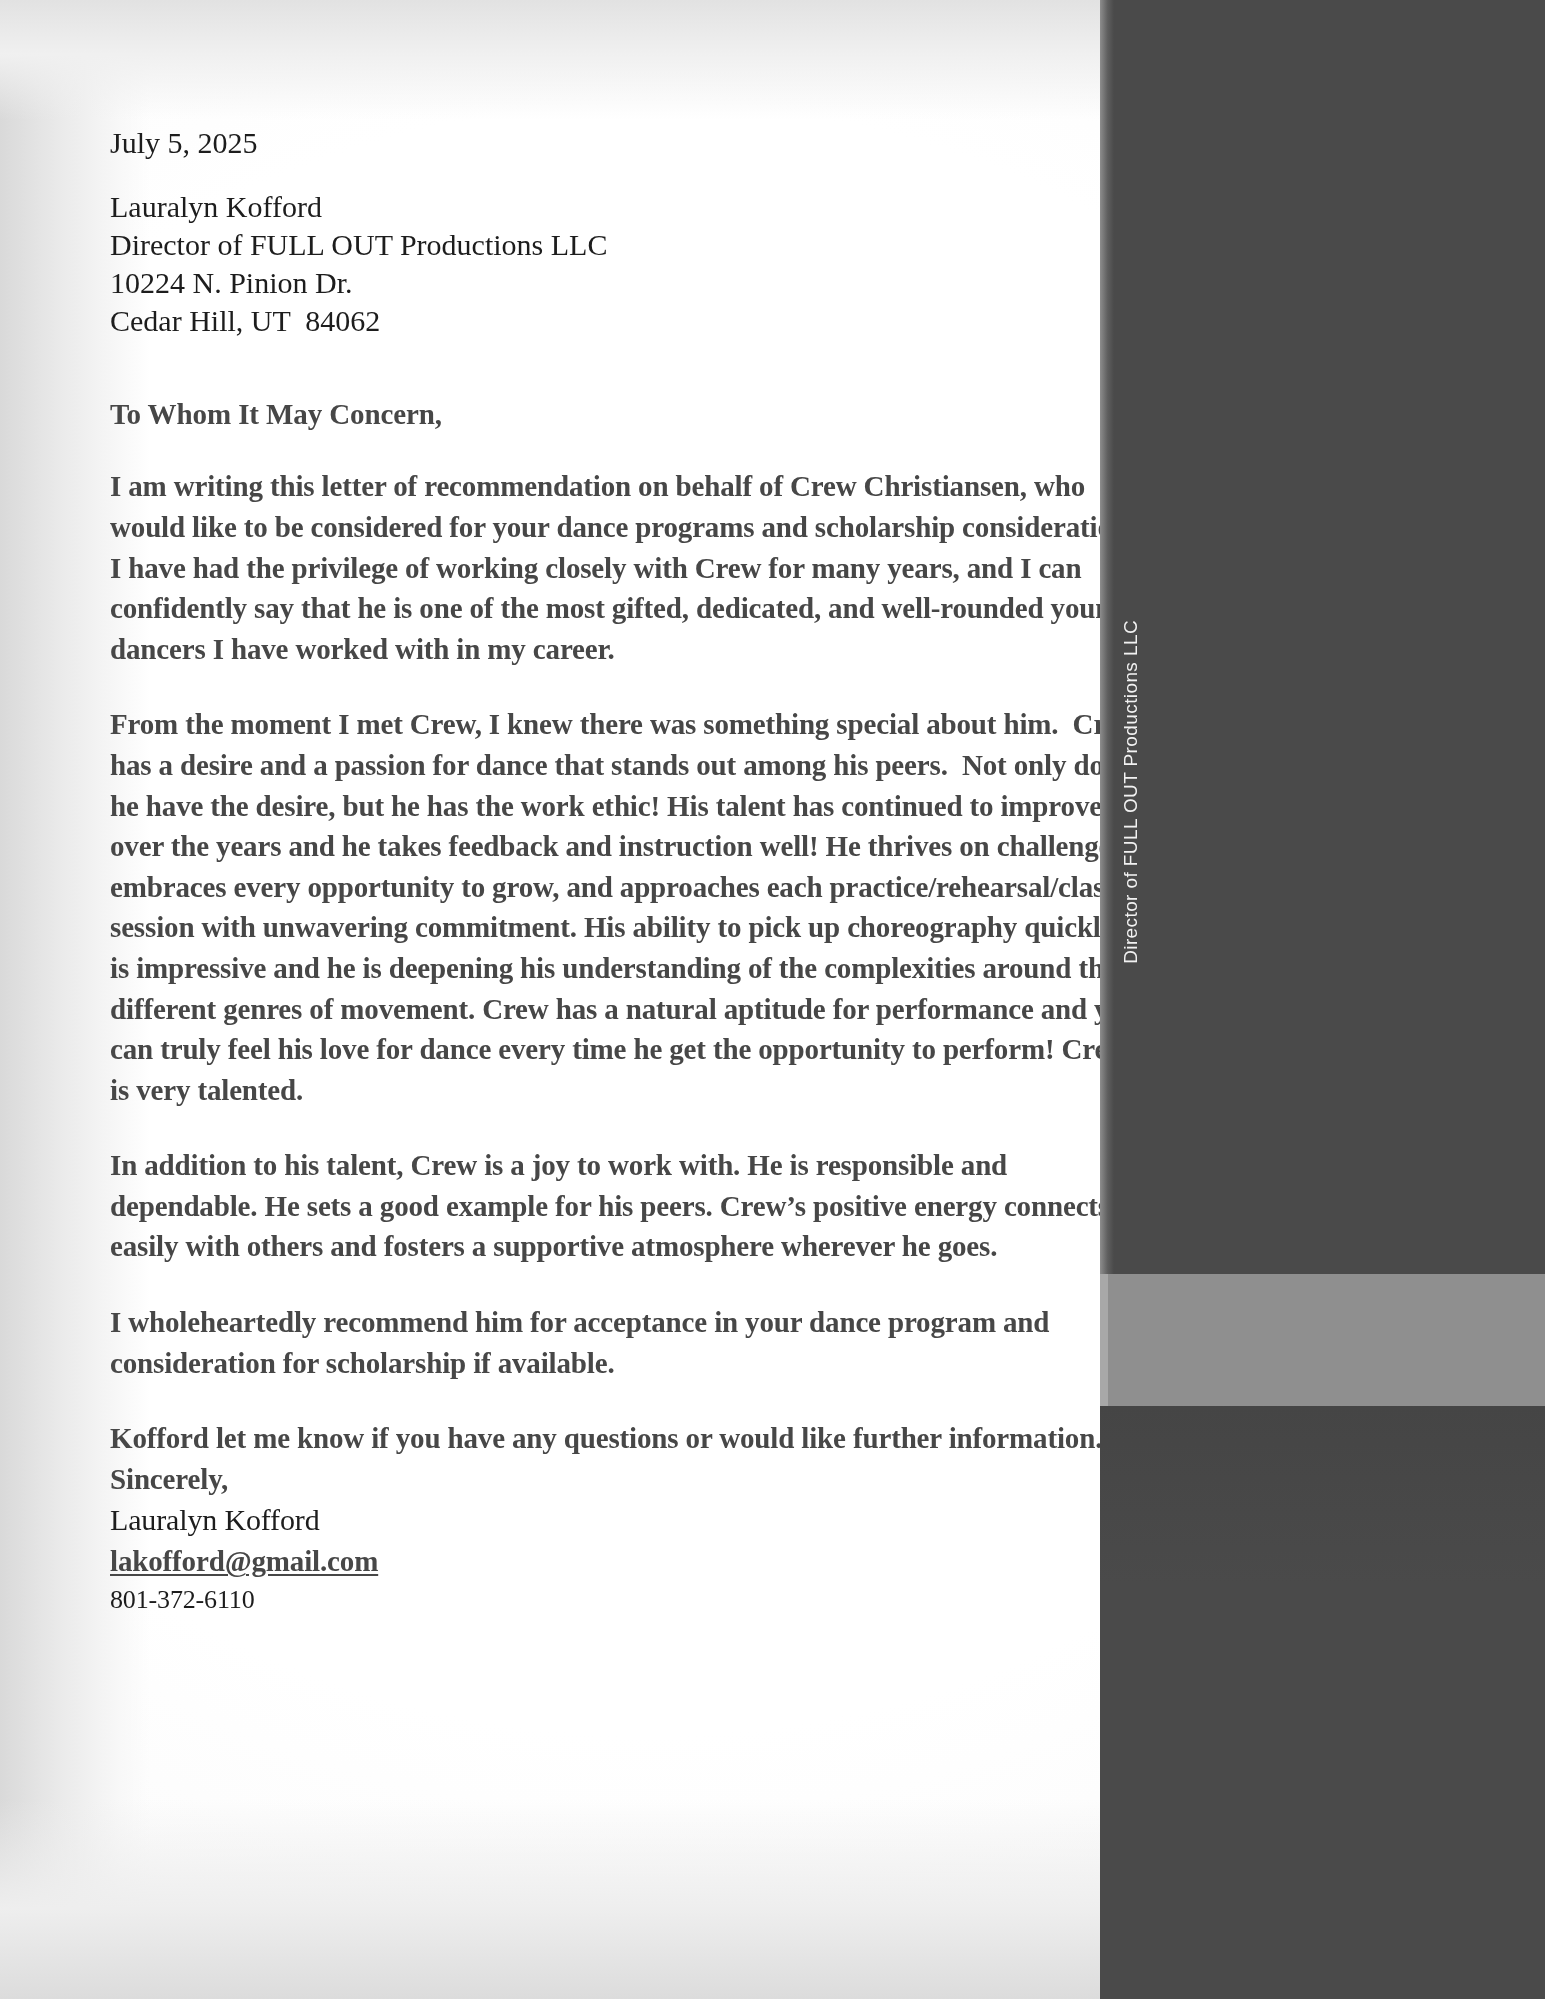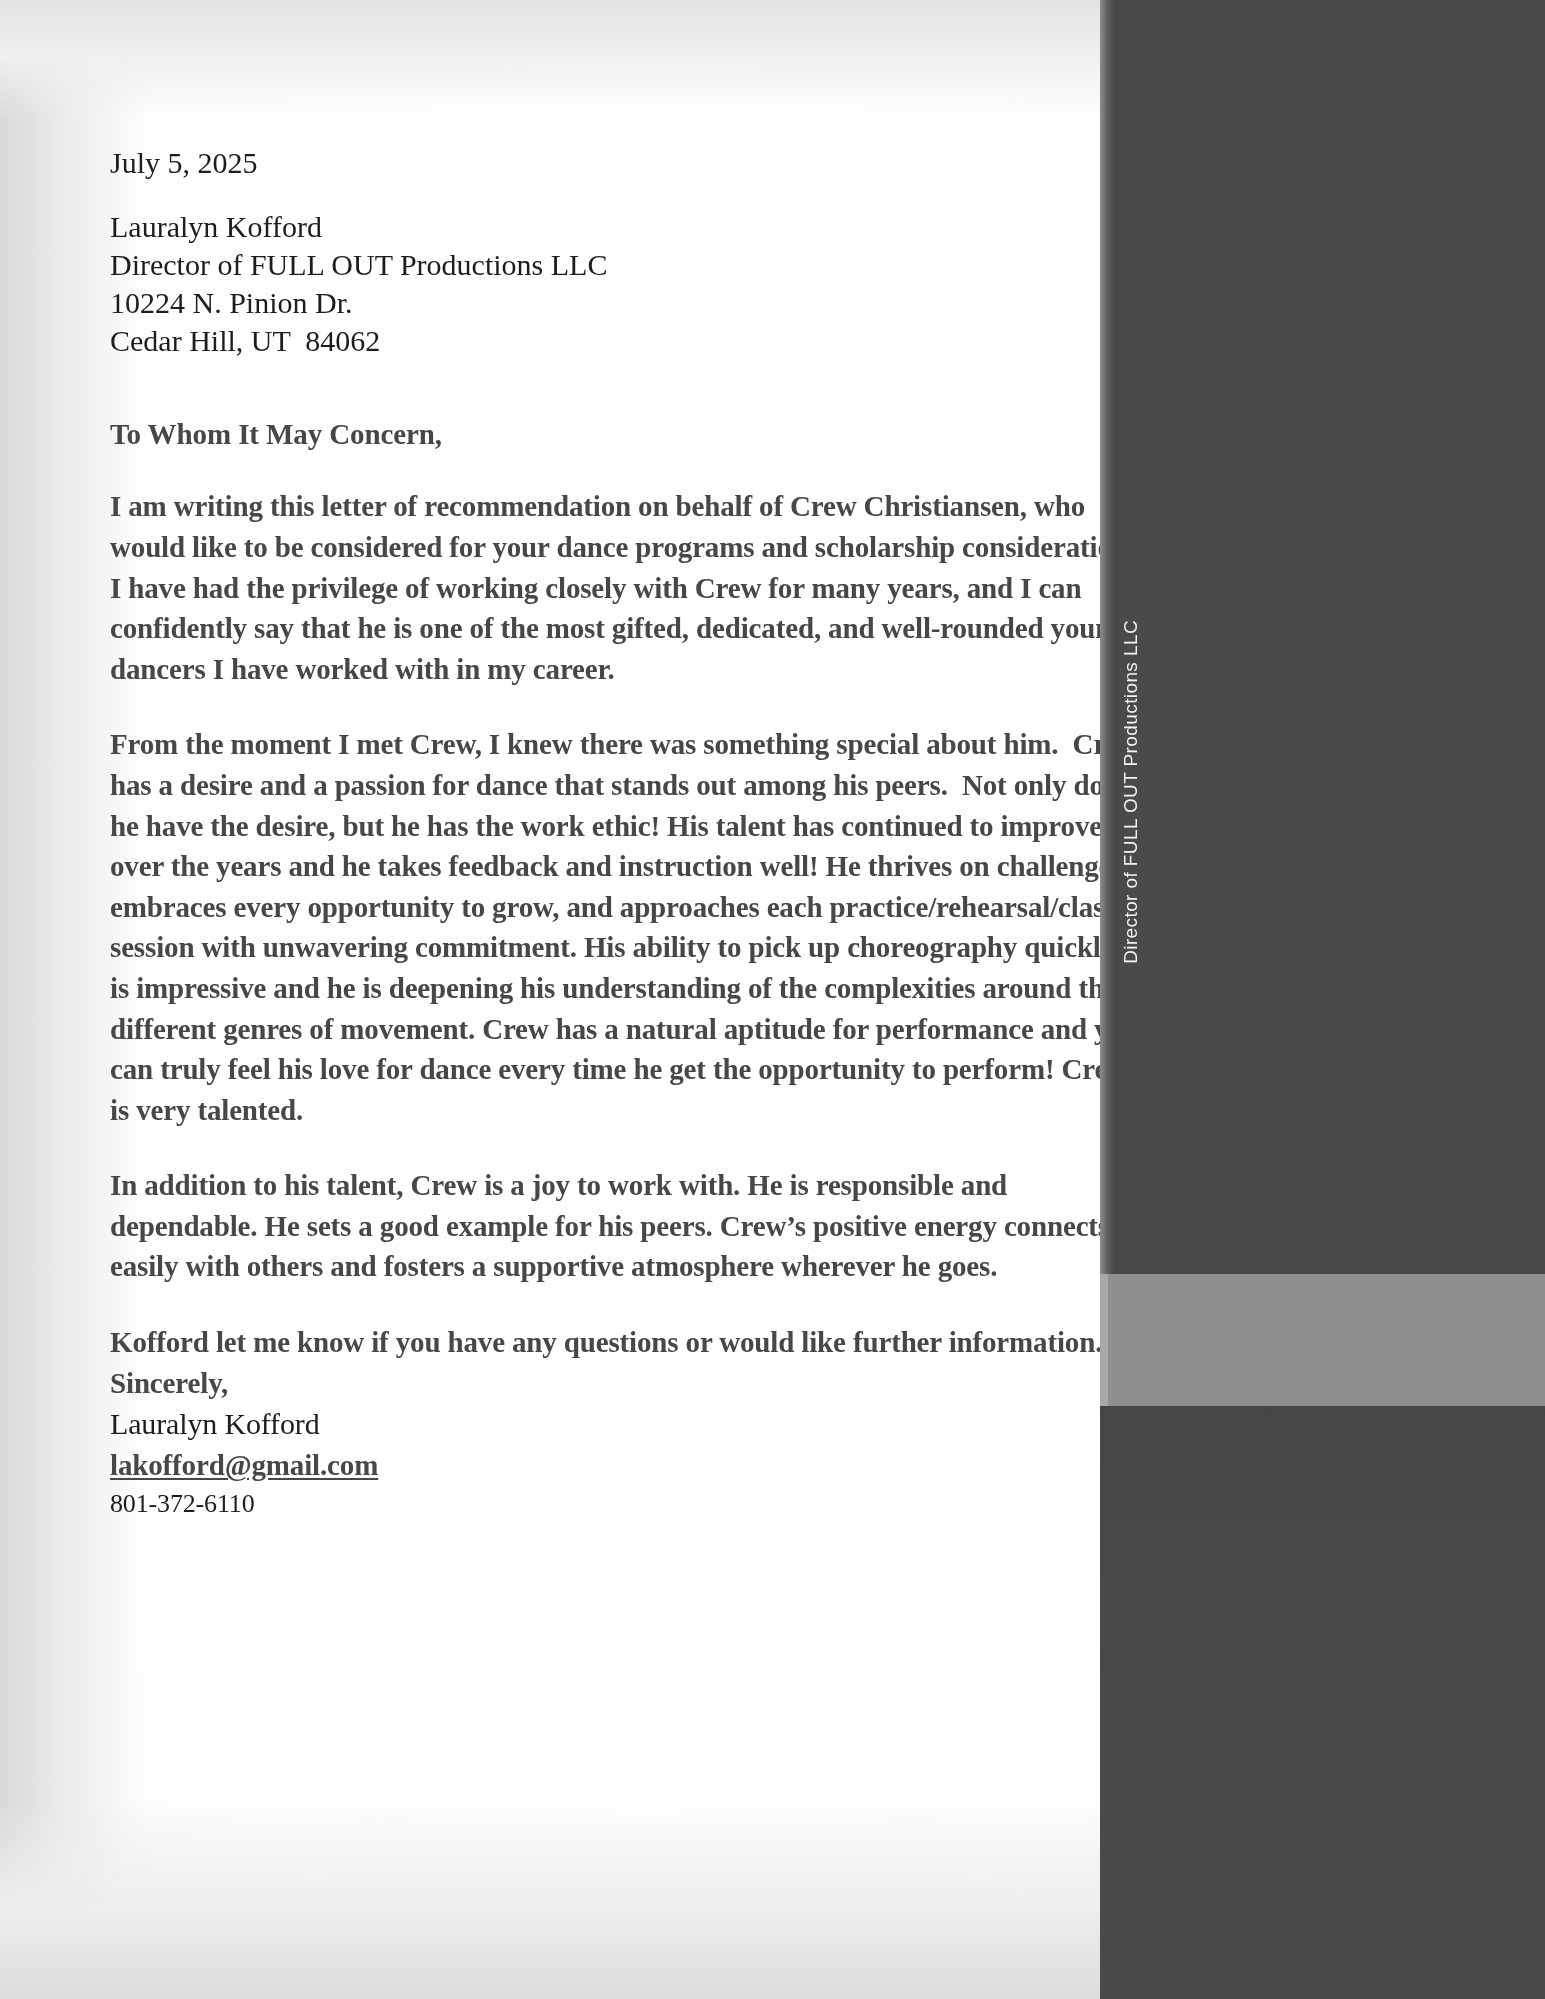--- a/index.html
+++ b/index.html
@@ -97,21 +97,21 @@
     white-space: nowrap;
     writing-mode: vertical-rl;
     transform: rotate(180deg);
     transform-origin: center;
   }
 
   
   .letter {
     position: absolute;
     left: 110px;
-    top: 148px;
+    top: 128px;
     width: 1010px;
     color: #222222;
   }
 
   .date-line {
     font-size: 30px;
     line-height: 1.0;
     color: #1d1d1d;
     margin-bottom: 30px;
   }
@@ -189,20 +189,21 @@
     <div>Director of FULL OUT Productions LLC</div>
     <div>10224 N. Pinion Dr.</div>
     <div>Cedar Hill, UT  84062</div>
   </div>
 
   <div class="salutation">To Whom It May Concern,</div>
 
   <div class="body-para">I am writing this letter of recommendation on behalf of Crew Christiansen, who would like to be considered for your dance programs and scholarship consideration.  I have had the privilege of working closely with Crew for many years, and I can confidently say that he is one of the most gifted, dedicated, and well-rounded young dancers I have worked with in my career.</div>
   <div class="body-para">From the moment I met Crew, I knew there was something special about him.  Crew has a desire and a passion for dance that stands out among his peers.  Not only does he have the desire, but he has the work ethic! His talent has continued to improve over the years and he takes feedback and instruction well! He thrives on challenge, embraces every opportunity to grow, and approaches each practice/rehearsal/class session with unwavering commitment. His ability to pick up choreography quickly is impressive and he is deepening his understanding of the complexities around the different genres of movement. Crew has a natural aptitude for performance and you can truly feel his love for dance every time he get the opportunity to perform! Crew is very talented.</div>
   <div class="body-para">In addition to his talent, Crew is a joy to work with. He is responsible and dependable. He sets a good example for his peers. Crew’s positive energy connects easily with others and fosters a supportive atmosphere wherever he goes.</div>
+  <div class="body-para">I wholeheartedly recommend him for acceptance in your dance program and consideration for scholarship if available.</div>
   <div class="body-para">Kofford let me know if you have any questions or would like further information.</div>
 
   <div class="closing-block">
     <div class="sincerely-line">Sincerely,</div>
     <div class="signer-line">Lauralyn Kofford</div>
     <div class="email-line">lakofford@gmail.com</div>
     <div class="phone-line">801-372-6110</div>
   </div>
 
 </div>

